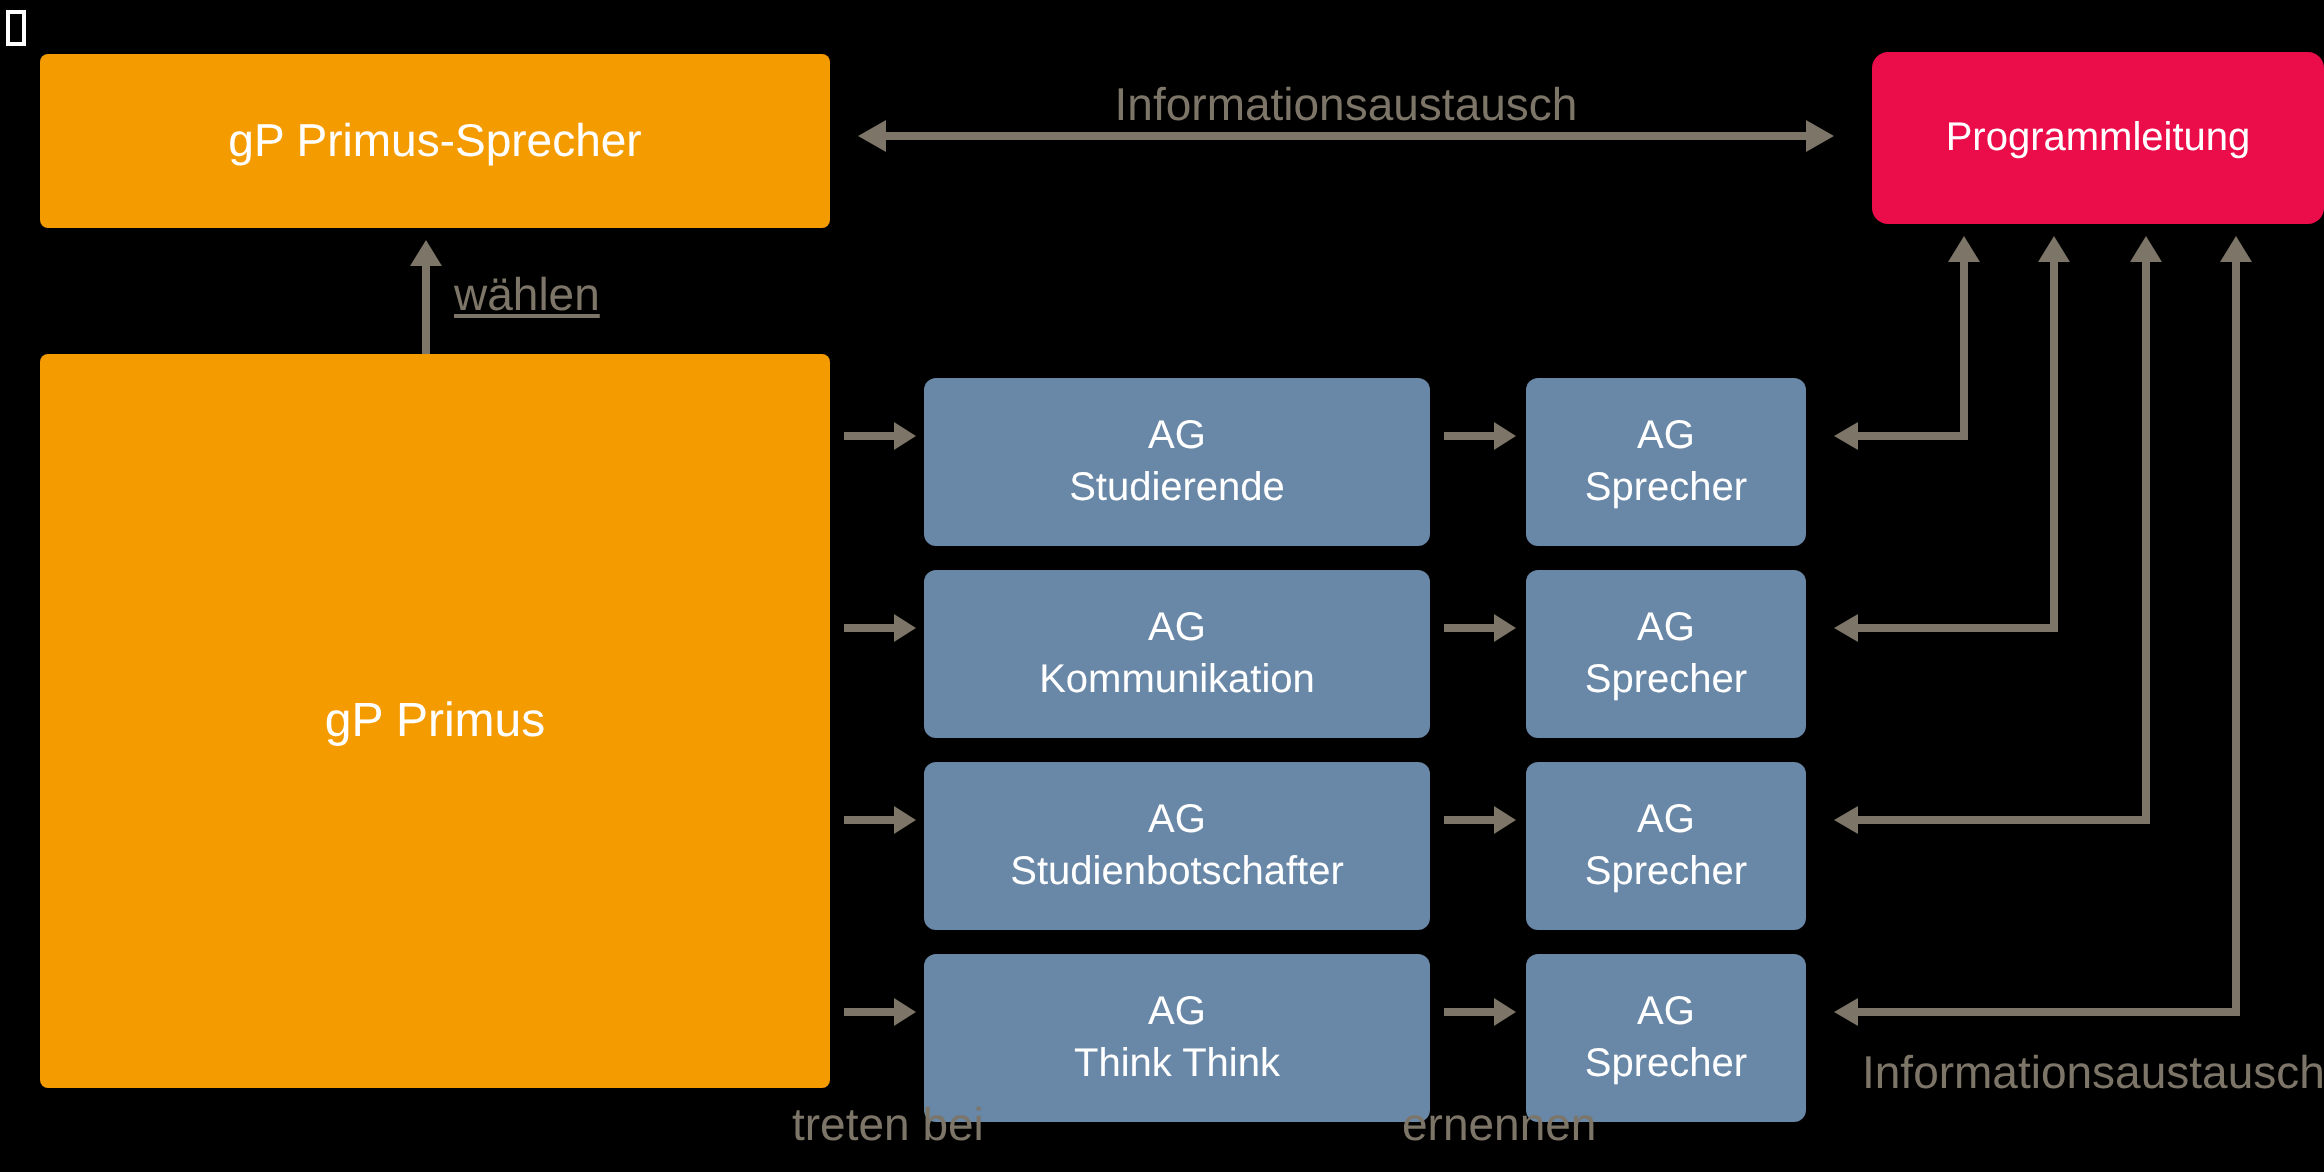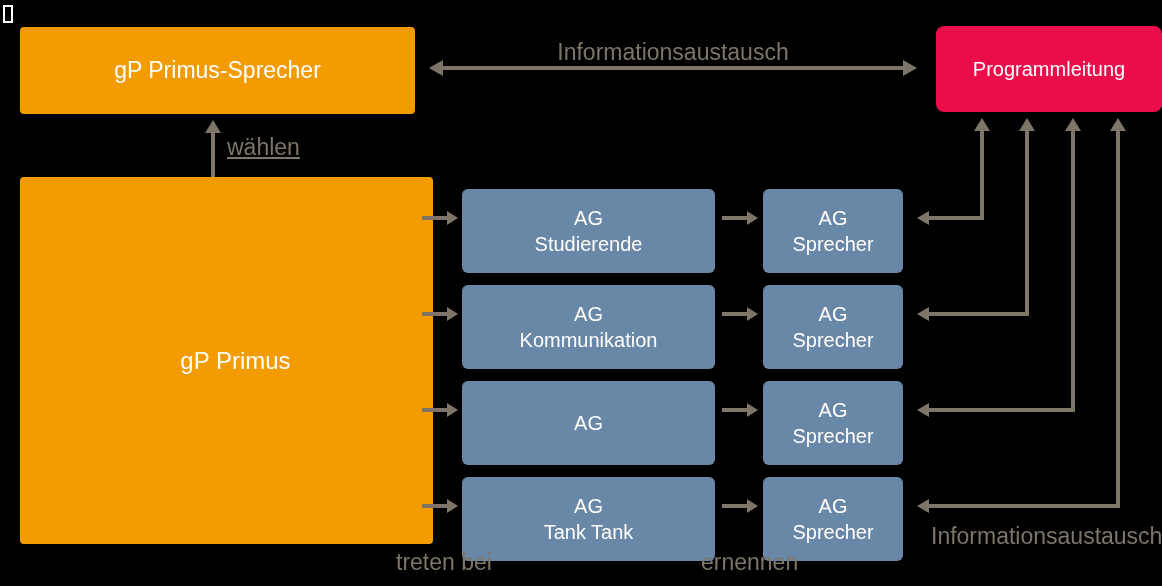--- a/index.html
+++ b/index.html
@@ -11,21 +11,21 @@
     position:absolute; display:flex; flex-direction:column;
     align-items:center; justify-content:center;
     color:var(--node_text,#fff); text-align:center;
   }
   .node-orange { background:var(--orange,#F49B00); border-radius:4px; }
   .node-red    { background:var(--red,#EB0C4A);    border-radius:8px; }
   .node-blue   { background:var(--blue,#6987A7);   border-radius:6px;margin-top:13px; }
 
   .box-sprecher       { left:20px;  top:27px;  width:395px; height:87px;  font-size:23px; }
   .box-programmleitung{ left:936px; top:26px;  width:226px; height:86px;  font-size:20px; }
-  .box-studierende    { left:20px;  top:177px; width:395px; height:367px; font-size:24px; line-height:34px;padding-left:18px; }
+  .box-studierende    { left:20px;  top:177px; width:395px; height:367px; font-size:24px; line-height:34px; }
 
   .box-ag       { left:462px; width:253px; height:84px; font-size:20px; line-height:26px; }
   .box-agsp     { left:763px; width:140px; height:84px; font-size:20px; line-height:26px; }
   .row-0 { top:176px; } .row-1 { top:272px; } .row-2 { top:368px; } .row-3 { top:464px; }
 
   .shaft { position:absolute; background:var(--arrow,#7C7568); }
   .head  { position:absolute; width:0; height:0; }
   .head-right { border-top:7px solid transparent; border-bottom:7px solid transparent; border-left:11px solid var(--arrow,#7C7568); }
   .head-left  { border-top:7px solid transparent; border-bottom:7px solid transparent; border-right:12px solid var(--arrow,#7C7568); }
   .head-left-lg { border-top:8px solid transparent; border-bottom:8px solid transparent; border-right:14px solid var(--arrow,#7C7568); }
@@ -59,24 +59,25 @@
   <div class="node node-blue box-ag row-0">
     <span>AG</span>
     <span>Studierende</span>
   </div>
   <div class="node node-blue box-ag row-1">
     <span>AG</span>
     <span>Kommunikation</span>
   </div>
   <div class="node node-blue box-ag row-2">
     <span>AG</span>
+    <span>Studienbotschafter</span>
   </div>
   <div class="node node-blue box-ag row-3">
     <span>AG</span>
-    <span>Tank Tank</span>
+    <span>Think Think</span>
   </div>
 
   <div class="node node-blue box-agsp row-0">
     <span>AG</span>
     <span>Sprecher</span>
   </div>
   <div class="node node-blue box-agsp row-1">
     <span>AG</span>
     <span>Sprecher</span>
   </div>

